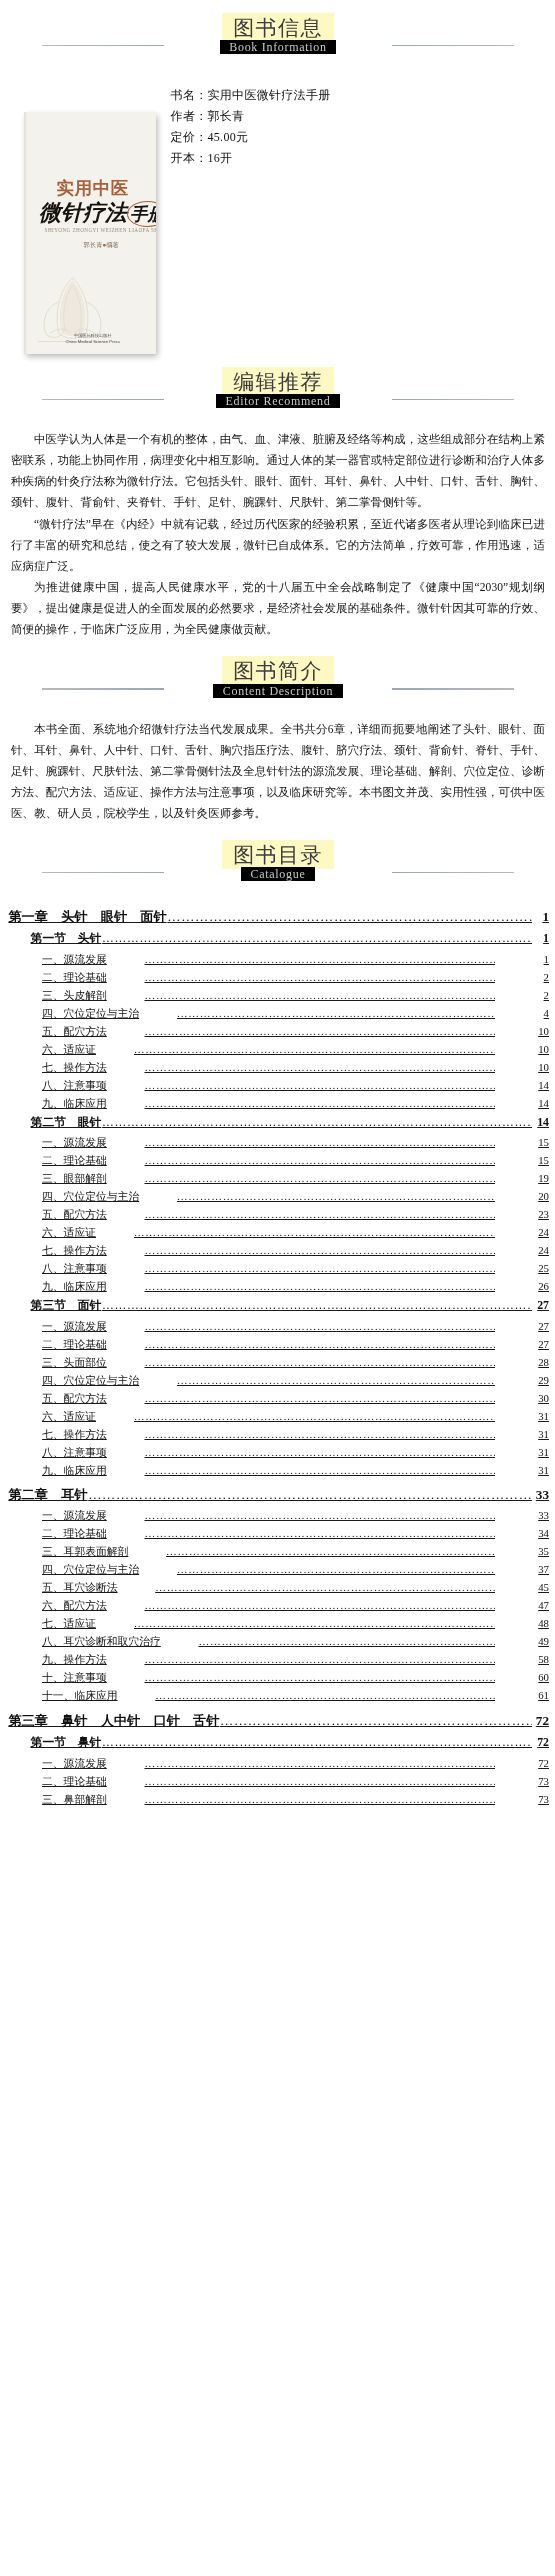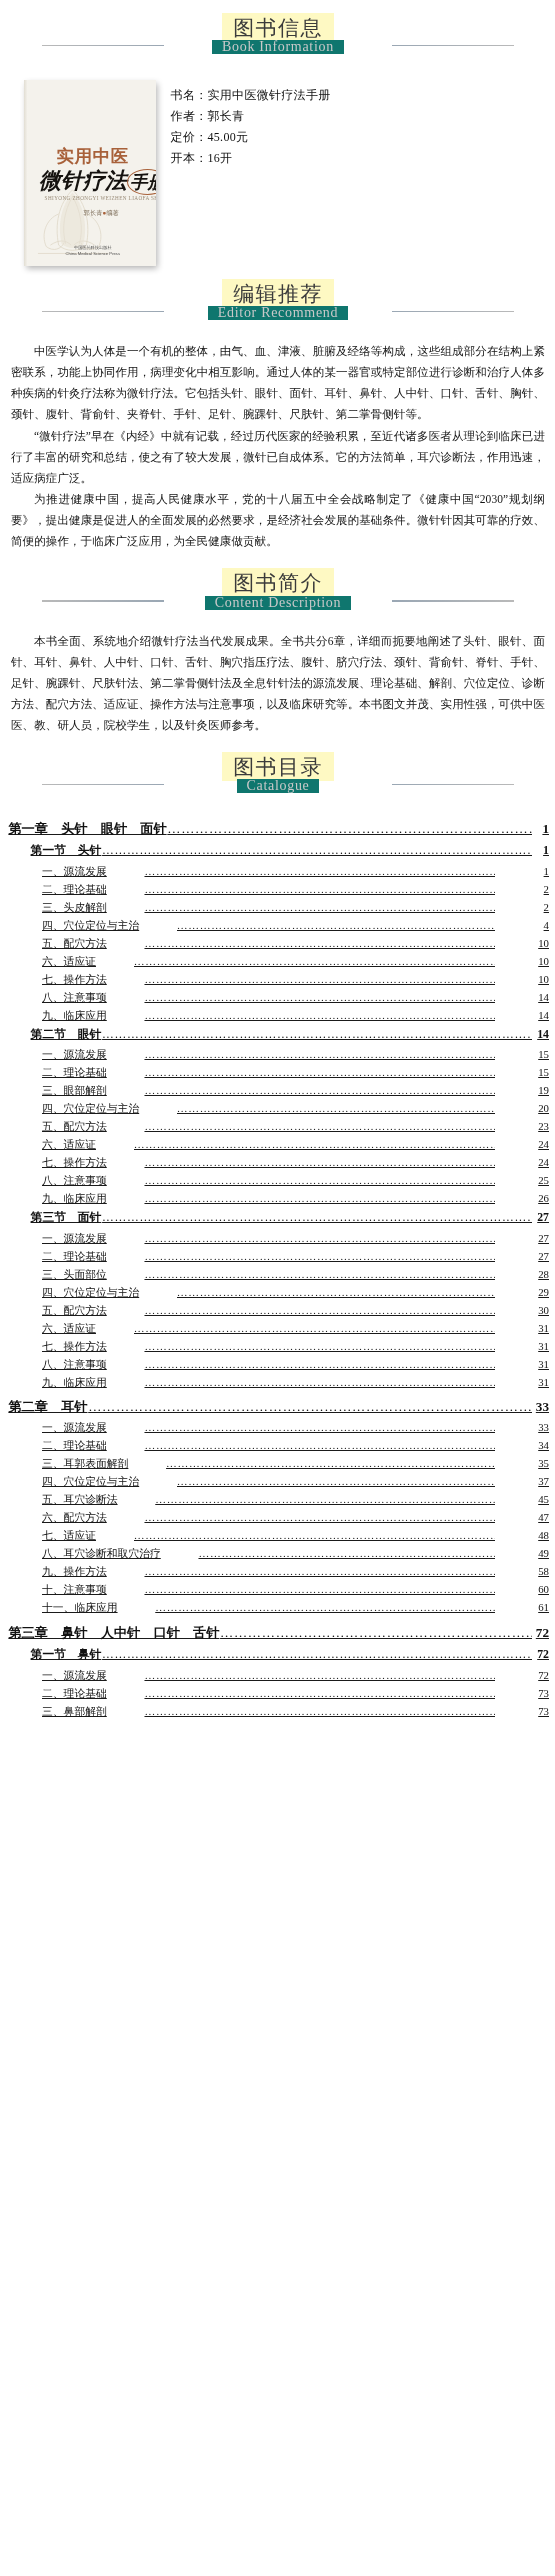--- a/index.html
+++ b/index.html
@@ -27,27 +27,27 @@
     font-weight: 500;
     color: #3b3b3b;
     letter-spacing: 1.4px;
     line-height: 29px;
     z-index: 2;
     background: #fef9c3;
     padding: 0 11px;
   }
   .section-head .en {
     font-family: "Liberation Serif", "DejaVu Serif", serif;
-    font-size: 14px;
+    font-size: 12px;
     color: #c9c9c9;
     letter-spacing: 0.7px;
     line-height: 14px;
     margin-top: -1.4px;
     z-index: 2;
-    background: #0f766e;
+    background: #000000;
     padding: 0 9.7px;
   }
   .section-head .rule {
     position: absolute;
     top: 32px;
     height: 1.4px;
     width: 122px;
     background: linear-gradient(to right, #b9b9b9, #9aa7b4);
     z-index: 1;
   }
@@ -61,24 +61,25 @@
     align-items: flex-start;
   }
   .cover-wrap {
     width: 136px;
     flex: 0 0 136px;
     padding-top: 2.8px;
   }
   .cover {
     position: relative;
     width: 132px;
-    height: 186px;
+    height: 242px;
     background: #f4f2ec;
     box-shadow: 2.1px 2.8px 6.3px rgba(0,0,0,0.30);
     overflow: hidden;
+    margin-top: 32px;
   }
   .cover .spine {
     position: absolute; left: 0; top: 0; bottom: 0; width: 4.9px;
     background: linear-gradient(to right, #e2ded3, #f7f5f0);
   }
   .cover .lotus {
     position: absolute; left: 7px; bottom: 0; width: 83px; height: 104px;
     opacity: .55;
   }
   .cover .title-1 {
@@ -268,21 +269,21 @@
 
   <div class="section-head">
     <span class="rule left"></span>
     <span class="rule right"></span>
     <div class="cn">编辑推荐</div>
     <div class="en">Editor Recommend</div>
   </div>
 
   <div class="para-block">
     <p class="para">中医学认为人体是一个有机的整体，由气、血、津液、脏腑及经络等构成，这些组成部分在结构上紧密联系，功能上协同作用，病理变化中相互影响。通过人体的某一器官或特定部位进行诊断和治疗人体多种疾病的针灸疗法称为微针疗法。它包括头针、眼针、面针、耳针、鼻针、人中针、口针、舌针、胸针、颈针、腹针、背俞针、夹脊针、手针、足针、腕踝针、尺肤针、第二掌骨侧针等。</p>
-    <p class="para">“微针疗法”早在《内经》中就有记载，经过历代医家的经验积累，至近代诸多医者从理论到临床已进行了丰富的研究和总结，使之有了较大发展，微针已自成体系。它的方法简单，耳穴诊断法，作用迅速，适应病症广泛。</p>
+    <p class="para">“微针疗法”早在《内经》中就有记载，经过历代医家的经验积累，至近代诸多医者从理论到临床已进行了丰富的研究和总结，使之有了较大发展，微针已自成体系。它的方法简单，疗效可靠，作用迅速，适应病症广泛。</p>
     <p class="para">为推进健康中国，提高人民健康水平，党的十八届五中全会战略制定了《健康中国“2030”规划纲要》，提出健康是促进人的全面发展的必然要求，是经济社会发展的基础条件。微针针因其可靠的疗效、简便的操作，于临床广泛应用，为全民健康做贡献。</p>
   </div>
 
   <div class="section-head">
     <span class="rule left"></span>
     <span class="rule right"></span>
     <div class="cn">图书简介</div>
     <div class="en">Content Description</div>
   </div>
 

